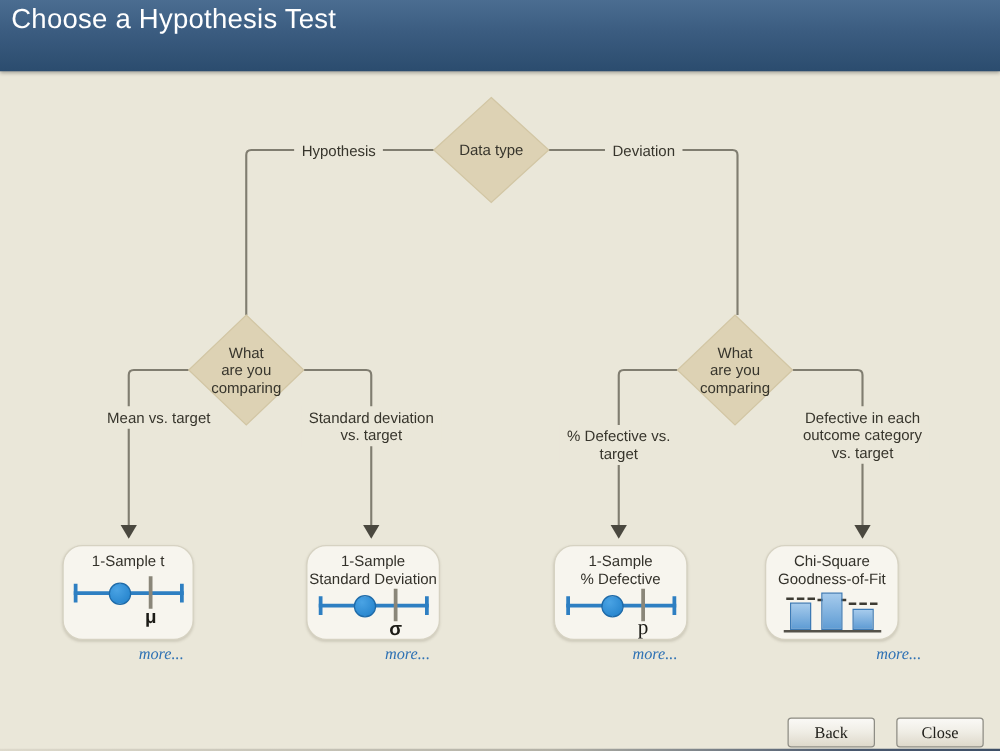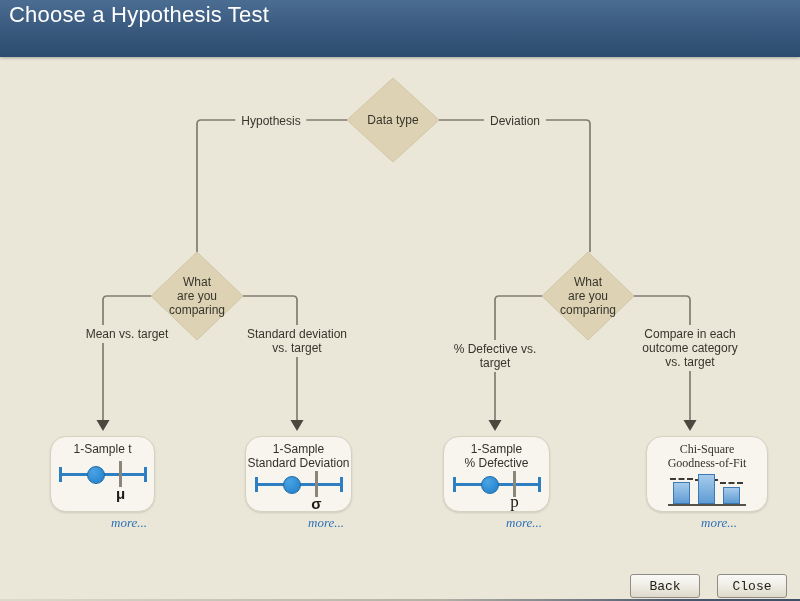--- a/index.html
+++ b/index.html
@@ -75,21 +75,21 @@
   
   .more {
     position:absolute; top:515px; text-align:right; font-family:"Liberation Serif", serif;
     font-style:italic; font-size:13px; color:#2f72b4; cursor:pointer;
   }
   
   .btn {
     position:absolute; top:574px; width:70px; height:24px; box-sizing:border-box;
     background:linear-gradient(#faf9f6 0%, #f0eee6 45%, #ded9cb 100%);
     border:1px solid #8e8d85; border-radius:3px;
-    font-family:Liberation Mono, monospace; font-size:13px; color:#21201b;
+    font-family:Liberation Serif, serif; font-size:13px; color:#21201b;
     padding:0; cursor:pointer;
   }
   .bottom-edge {
     position:absolute; left:0; bottom:0; width:100%; height:2px;
     background:linear-gradient(to right, #ddd9cb 0%, #b3b1a6 55%, #49586e 85%, #3e4f66 100%);
   }
 </style>
 </head>
 <body>
 
@@ -123,21 +123,21 @@
 are you
 comparing</div>
 
   <div class="blabel" style="left:271px; top:121px;">Hypothesis</div>
   <div class="blabel" style="left:515px; top:121px;">Deviation</div>
   <div class="blabel" style="left:103px; top:334px;margin-left:24px;">Mean vs. target</div>
   <div class="blabel" style="left:297px; top:341px;">Standard deviation
 vs. target</div>
   <div class="blabel" style="left:495px; top:356px;">% Defective vs.
 target</div>
-  <div class="blabel" style="left:690px; top:348px;">Compare in each
+  <div class="blabel" style="left:690px; top:348px;">Defective in each
 outcome category
 vs. target</div>
 
   <div class="card" style="left:50px; width:105px;">
     <div class="ctitle">1-Sample t</div>
     <div class="icon-dot" style="top:26px;">
       <div class="cap capL"></div>
       <div class="hline"></div>
       <div class="cap capR"></div>
       <div class="dot"></div>
@@ -168,21 +168,21 @@
       <div class="cap capL"></div>
       <div class="hline"></div>
       <div class="cap capR"></div>
       <div class="dot"></div>
       <div class="tick"></div>
       <div class="sym serif">p</div>
     </div>
   </div>
   <div class="more" style="left:443px; width:99px;">more...</div>
 
-  <div class="card" style="left:646px; width:122px;font-family:Liberation Serif, serif;">
+  <div class="card" style="left:612px; width:107px;">
     <div class="ctitle">Chi-Square
 Goodness-of-Fit</div>
     <div class="icon-bars">
       <div class="dash d1"></div>
       <div class="dash d2"></div>
       <div class="dash d3"></div>
       <div class="bar b1"></div>
       <div class="bar b2"></div>
       <div class="bar b3"></div>
       <div class="base"></div>

